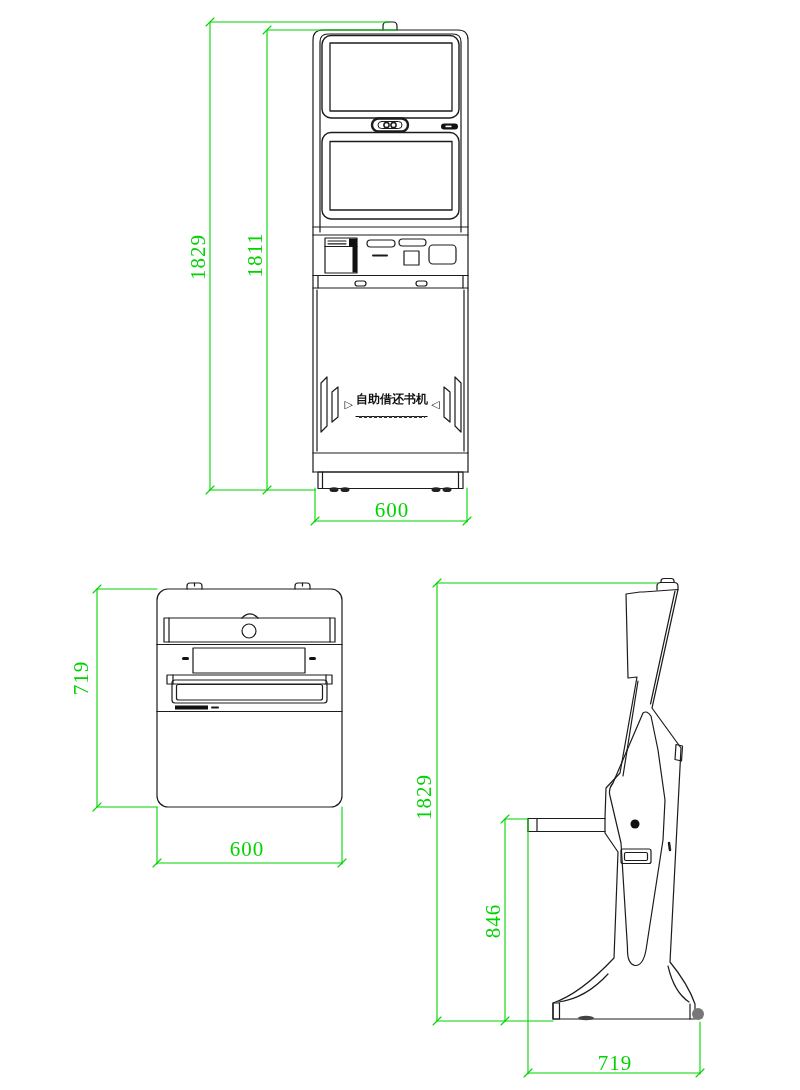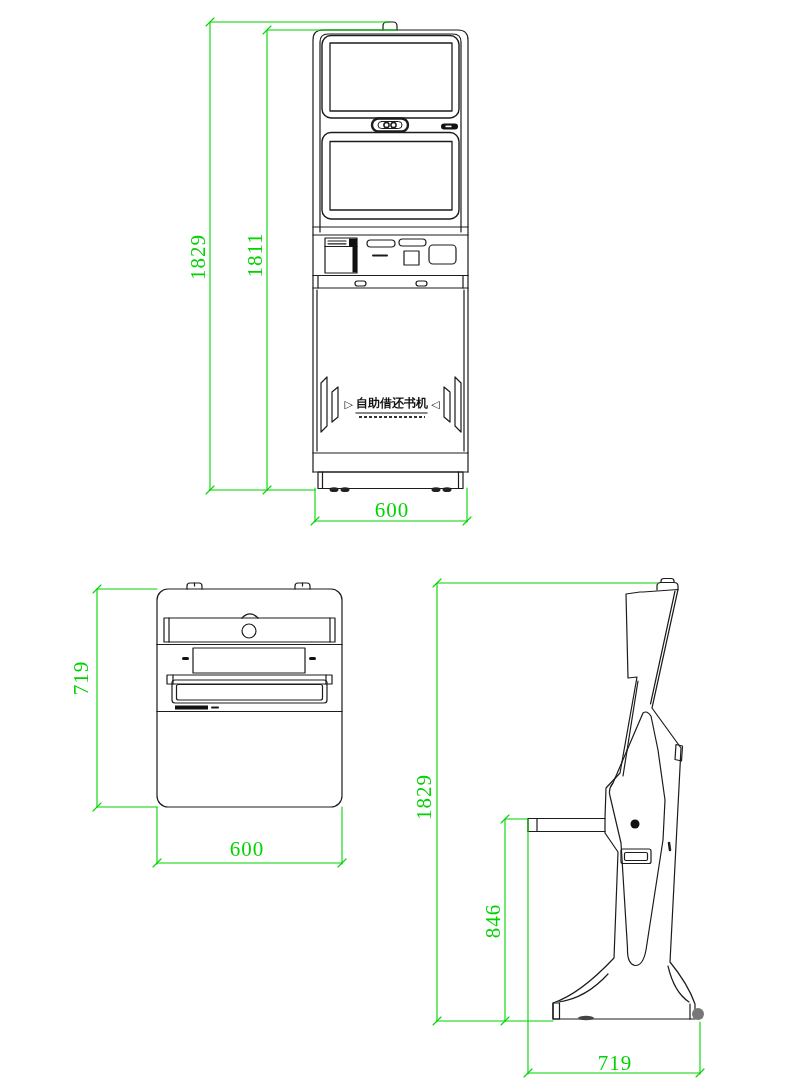--- a/index.html
+++ b/index.html
@@ -7,21 +7,21 @@
   #canvas{ position:relative; width:800px; height:1090px; background:#ffffff; overflow:hidden;
            font-family:"Liberation Serif","DejaVu Serif",serif; }
   #linework{ position:absolute; left:0; top:0; }
   .dim{ position:absolute; color:var(--g); font-size:21px; letter-spacing:1px; line-height:1;
         white-space:nowrap; transform:translate(-50%,-50%); }
   .dim.v{ transform:translate(-50%,-50%) rotate(-90deg); }
   .panel-label{ position:absolute; left:392px; top:404px; transform:translate(-50%,-50%);
         display:flex; align-items:center; gap:3px; color:#111;
         font-family:"DejaVu Sans",sans-serif; }
   .panel-label .cjk{ font-size:12px; font-weight:bold; letter-spacing:0px;
-        border-bottom:1.5px solid #111; padding-bottom:1px; }
+        border-bottom:1.5px solid #111; padding-bottom:8px; }
   .panel-label .tri{ font-size:11px; line-height:1; }
   .panel-subtext{ position:absolute; left:392px; top:416px; transform:translate(-50%,0);
         width:66px; height:2px;
         background:repeating-linear-gradient(90deg,#333 0 3px,transparent 3px 5px); }
 </style>
 </head>
 <body>
 
 <div id="canvas">
 

